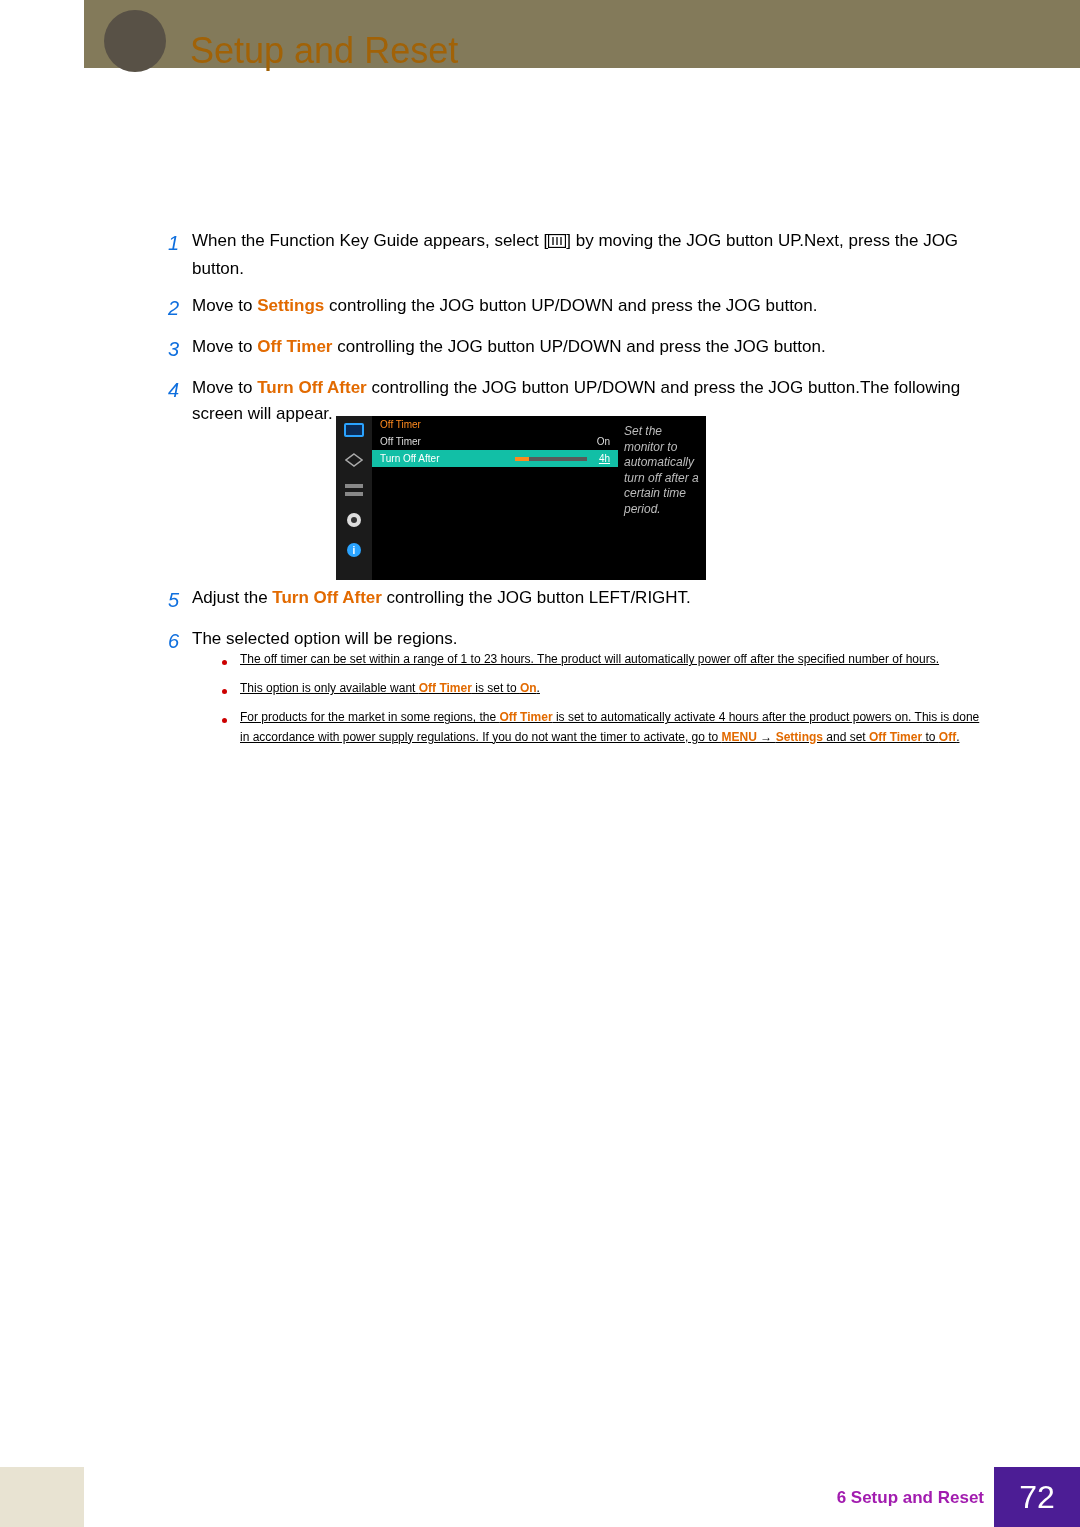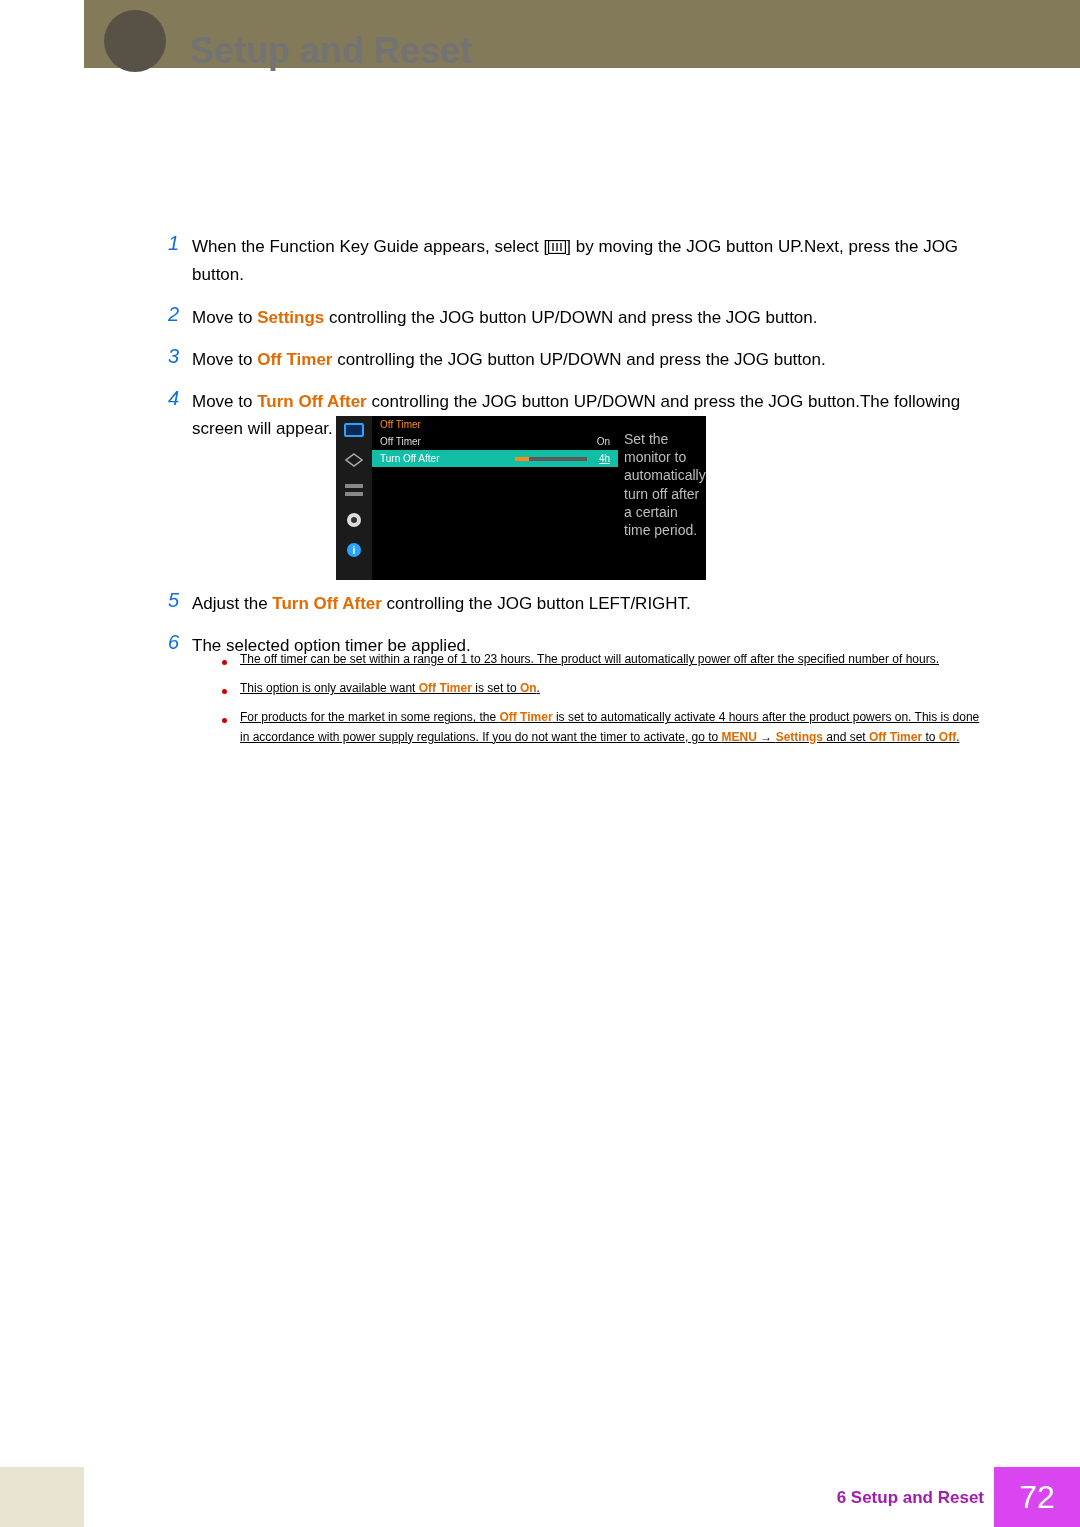--- a/index.html
+++ b/index.html
@@ -3,59 +3,59 @@
 <meta charset="utf-8">
 <style>
   * { box-sizing: border-box; margin: 0; padding: 0; }
   html, body { width: 1080px; height: 1527px; font-family: Arial, Helvetica, sans-serif; background: #fff; color: #000; }
   .page { position: relative; width: 100%; height: 100%; }
 
   
   .top-band { position: absolute; top: 0; left: 0; right: 0; height: 68px; background: #837a5a; }
   .top-left-block { position: absolute; top: 0; left: 0; width: 84px; height: 68px; background: #fff; }
   .chapter-circle { position: absolute; top: 10px; left: 104px; width: 62px; height: 62px; border-radius: 50%; background: #585146; }
-  .chapter-title { position: absolute; top: 30px; left: 190px; font-size: 36px; font-weight: bold; color: #737373; }
+  .chapter-title { position: absolute; top: 30px; left: 190px; font-size: 36px; font-weight: normal; color: #a16207; }
 
   
   .section-heading { position: absolute; top: 193px; left: 168px; font-size: 20px; font-weight: bold; color: #0e4c8c; }
 
   
   .steps { position: absolute; top: 228px; left: 168px; right: 100px; }
   .step { display: flex; margin-bottom: 10px; line-height: 1.55; }
   .step-num { color: #0f6fde; font-style: italic; font-size: 20px; width: 24px; flex-shrink: 0; }
-  .step-body { font-size: 17px; flex: 1; margin-top: 6px; }
+  .step-body { font-size: 17px; flex: 1; }
   .step-body span { display: inline; }
   .step-icon { display: inline-block; vertical-align: -2px; }
   .accent { color: #e26a00; font-weight: bold; }
   .step-break { display: block; margin-top: 4px; }
 
   
   .osd { position: absolute; top: 416px; left: 336px; width: 370px; height: 164px; display: flex; background: #000; }
   .osd-rail { width: 36px; background: #1b1b1b; display: flex; flex-direction: column; align-items: center; justify-content: flex-start; padding-top: 6px; gap: 14px; }
   .rail-icon { width: 22px; height: 16px; display: flex; align-items: center; justify-content: center; }
   .osd-main { flex: 1; display: flex; }
   .osd-rows { flex: 1; }
   .osd-row { display: flex; align-items: center; justify-content: space-between; font-size: 10px; padding: 3px 8px; color: #dcdcdc; }
   .osd-row.header { color: #ff8a1e; background: #000; }
   .osd-row.normal { background: #000; }
   .osd-row.sel { background: #12bfa6; color: #fff; }
   .osd-slider { display: flex; align-items: center; gap: 12px; text-decoration: underline; }
   .slider-track { width: 72px; height: 4px; background: linear-gradient(to right, #ff8a1e 20%, #5a5a5a 20%); }
-  .osd-desc { width: 88px; font-size: 14px; color: #bdbdbd; padding: 14px 6px 0 6px; line-height: 1.3; }
+  .osd-desc { width: 88px; font-size: 12px; color: #bdbdbd; padding: 8px 6px 0 6px; line-height: 1.3; font-style: italic; }
 
   
   .steps-2 { position: absolute; top: 585px; left: 168px; right: 100px; }
 
   
   .bullets { position: absolute; top: 650px; left: 222px; right: 100px; }
   .bullets li { list-style: none; position: relative; padding-left: 18px; font-size: 12px; line-height: 1.6; margin-bottom: 10px; text-decoration: underline; }
   .bullets li::before { content: ""; position: absolute; left: 0; top: 10px; width: 5px; height: 5px; background: #cc0000; border-radius: 50%; }
 
   
-  .footer-band { position: absolute; bottom: 0; right: 0; width: 86px; height: 60px; background: #d946ef; display: flex; align-items: center; justify-content: center; }
+  .footer-band { position: absolute; bottom: 0; right: 0; width: 86px; height: 60px; background: #4c1d95; display: flex; align-items: center; justify-content: center; }
   .footer-pg { color: #fff; font-size: 32px; }
   .footer-cap { position: absolute; bottom: 19px; right: 96px; font-size: 17px; font-weight: bold; color: #a21caf; }
   .footer-leftcap { position: absolute; bottom: 0; left: 0; width: 84px; height: 60px; background: #e8e3d2; }
 </style>
 </head>
 <body>
 
 <div class="page">
   <div class="top-band"></div>
   <div class="top-left-block"></div>
@@ -140,21 +140,21 @@
     </div>
   </div>
 
   <div class="steps-2">
       <div class="step">
         <div class="step-num">5</div>
         <div class="step-body"><span>Adjust the </span><span class="accent">Turn Off After</span><span> controlling the JOG button LEFT/RIGHT.</span></div>
       </div>
       <div class="step">
         <div class="step-num">6</div>
-        <div class="step-body"><span>The selected option timer be applied.</span></div>
+        <div class="step-body"><span>The selected option will be regions.</span></div>
       </div>
     </div>
 
   <ul class="bullets">
       <li><span>The off timer can be set within a range of 1 to 23 hours. The product will automatically power off after the specified number of hours.</span></li>
       <li><span>This option is only available want </span><span class="accent">Off Timer</span><span> is set to </span><span class="accent">On</span><span>.</span></li>
       <li><span>For products for the market in some regions, the </span><span class="accent">Off Timer</span><span> is set to automatically activate 4 hours after the product powers on. This is done in accordance with power supply regulations. If you do not want the timer to activate, go to </span><span class="accent">MENU</span><span> → </span><span class="accent">Settings</span><span> and set </span><span class="accent">Off Timer</span><span> to </span><span class="accent">Off</span><span>.</span></li>
     </ul>
 
   <div class="footer-leftcap"></div>

